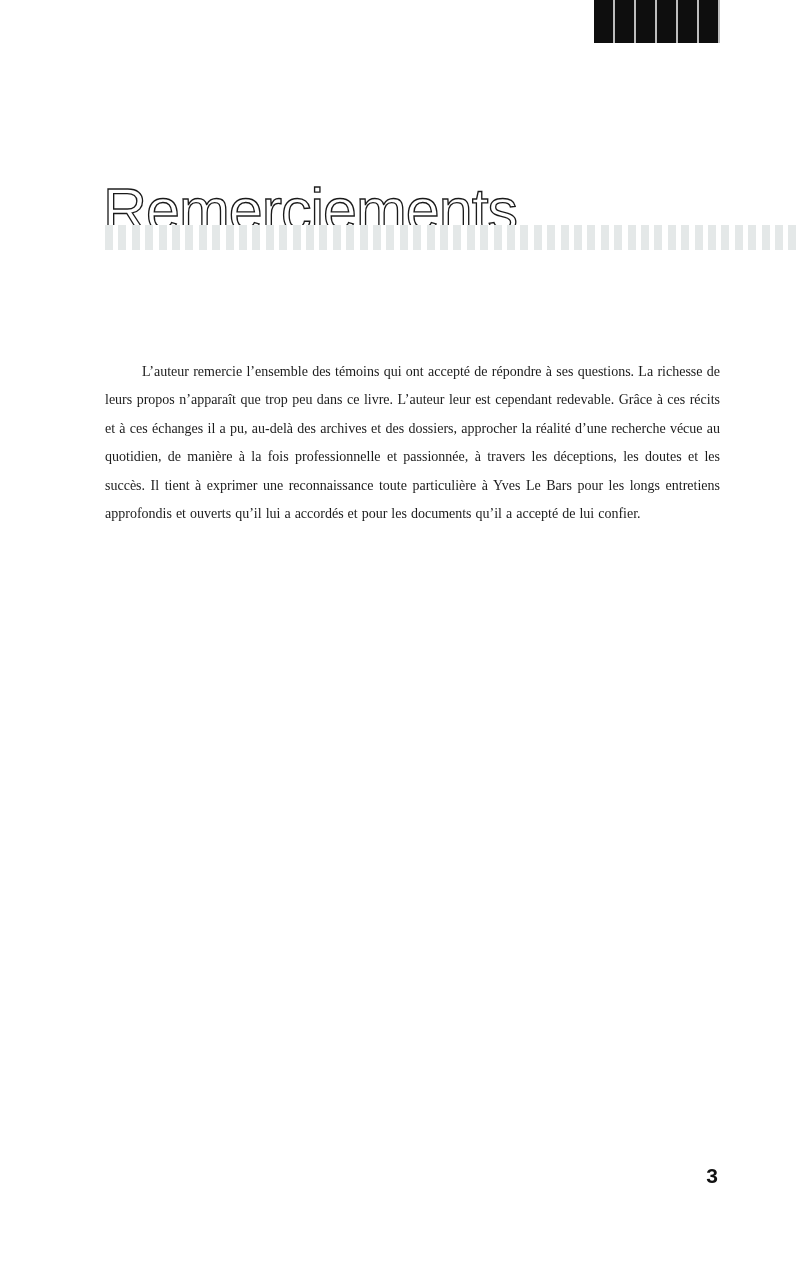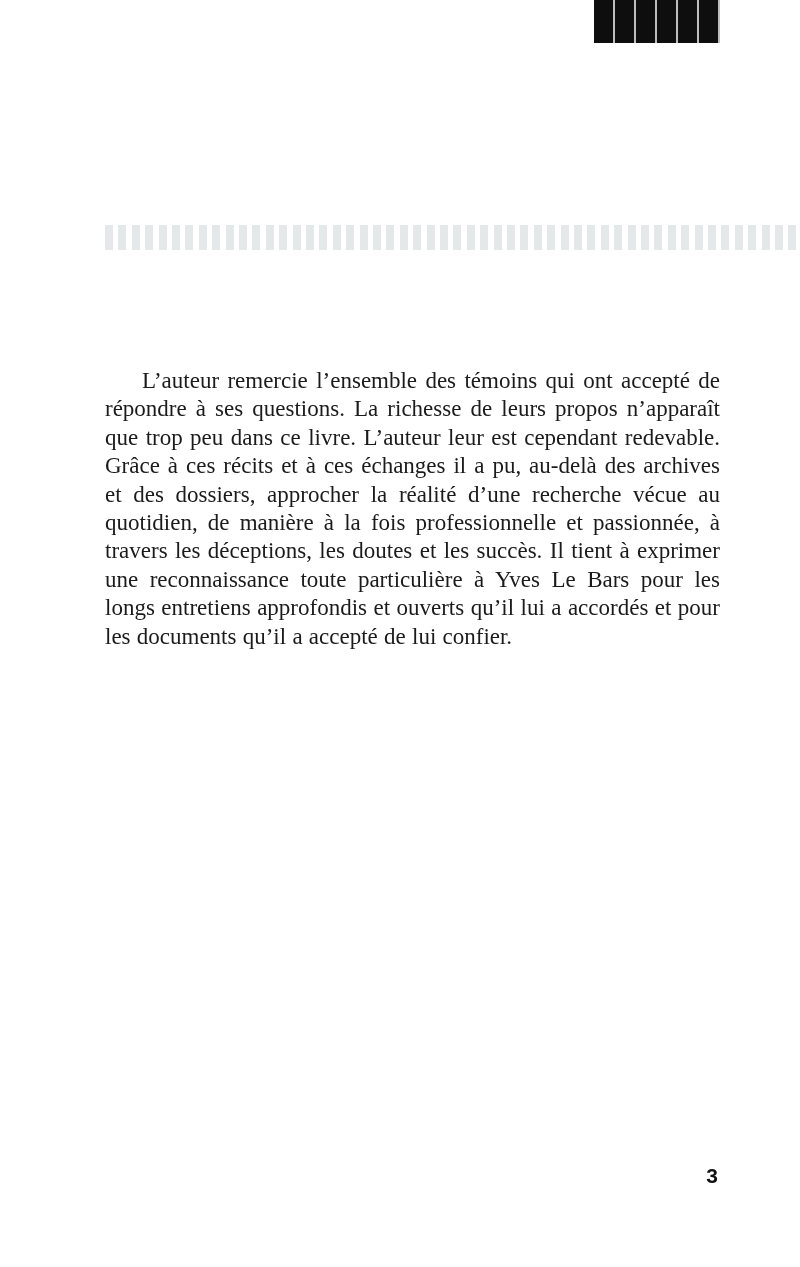--- a/index.html
+++ b/index.html
@@ -60,21 +60,21 @@
     );
   }
 
   
   .body-paragraph {
     position: absolute;
     left: 105px;
     top: 344px;
     width: 615px;
     font-family: "Liberation Serif", serif;
-    font-size: 23px;
+    font-size: 14px;
     line-height: 28.4px;
     color: #1b1b1b;
     text-align: justify;
     text-indent: 37px;
     word-spacing: 0.5px;
   }
 
   
   .page-number {
     position: absolute;
@@ -86,20 +86,21 @@
     color: #111111;
   }
 </style>
 </head>
 <body>
 
 <div class="page">
 
   <div class="corner-ornament"></div>
 
+  <h1 class="chapter-title">Remerciements</h1>
 
   <div class="title-divider-stripes"></div>
 
   <p class="body-paragraph">L’auteur remercie l’ensemble des témoins qui ont accepté de répondre à ses questions. La richesse de leurs propos n’apparaît que trop peu dans ce livre. L’auteur leur est cependant redevable. Grâce à ces récits et à ces échanges il a pu, au-delà des archives et des dossiers, approcher la réalité d’une recherche vécue au quotidien, de manière à la fois professionnelle et passionnée, à travers les déceptions, les doutes et les succès. Il tient à exprimer une reconnaissance toute particulière à Yves Le Bars pour les longs entretiens approfondis et ouverts qu’il lui a accordés et pour les documents qu’il a accepté de lui confier.</p>
 
   <div class="page-number">3</div>
 
 </div>
 
 </body></html>

